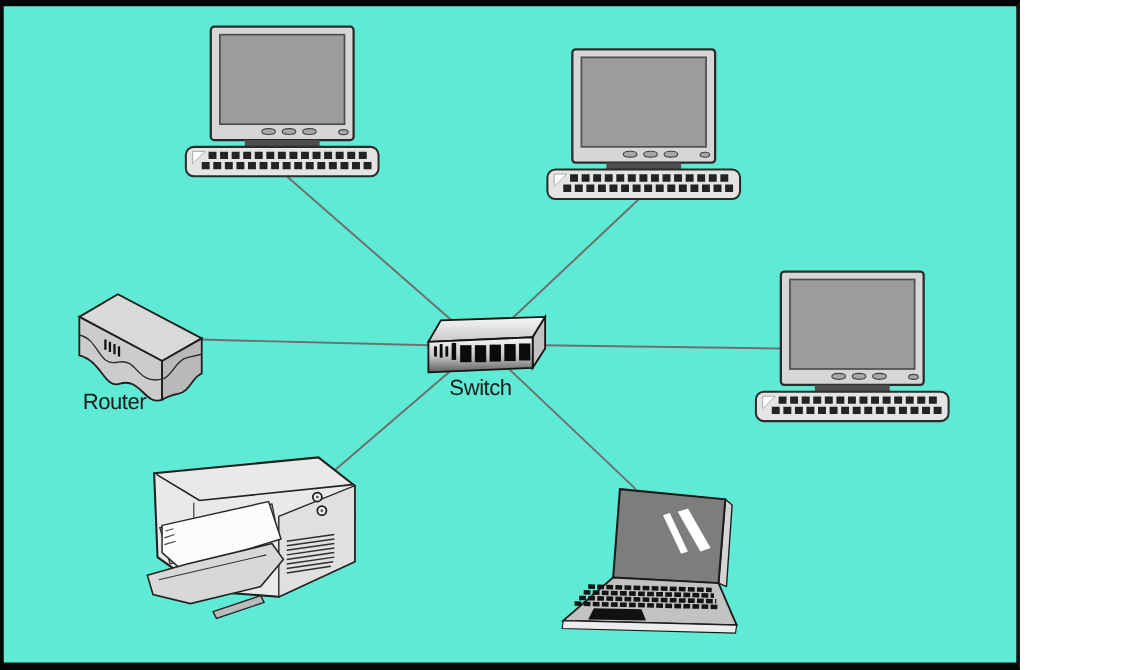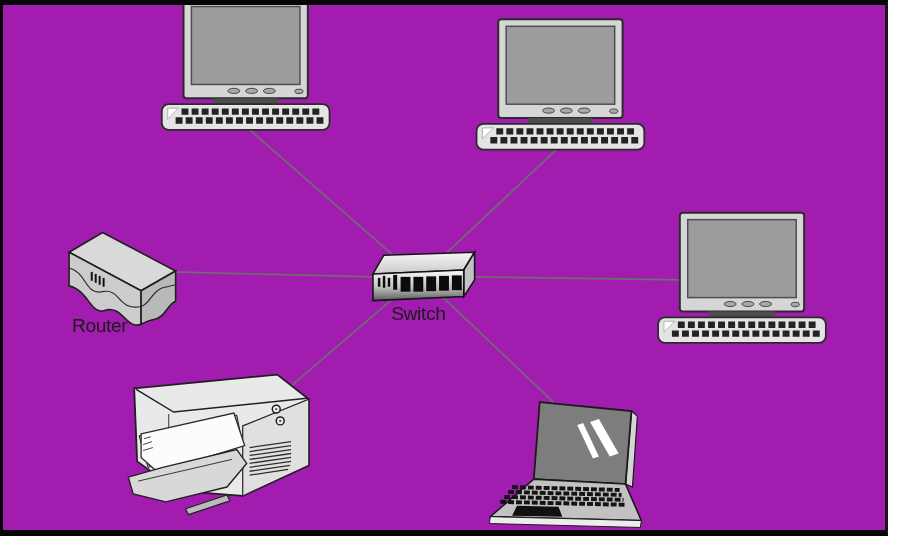--- a/index.html
+++ b/index.html
@@ -1,17 +1,17 @@
 <!DOCTYPE html>
 <html><head>
 <meta charset="utf-8">
 <title>Diagram</title>
 <style>
   html,body{margin:0;padding:0;background:#ffffff;font-family:"Liberation Sans",sans-serif;}
-  .stage{position:relative;width:888px;height:536px;background:#a21caf;overflow:hidden;}
+  .stage{position:relative;width:816px;height:536px;background:#5eead4;overflow:hidden;}
   .stage svg{position:absolute;left:0;top:0;width:100%;height:100%;display:block;}
   .frame{position:absolute;left:0;top:0;right:0;bottom:0;pointer-events:none;
          border-top:5px solid #060606;border-bottom:6px solid #060606;
          border-left:3px solid #060606;border-right:3px solid #161616;}
   .node-label{font-family:"Liberation Sans",sans-serif;font-size:19.5px;font-weight:400;
               letter-spacing:-0.4px;}
 </style>
 </head>
 <body>
 

